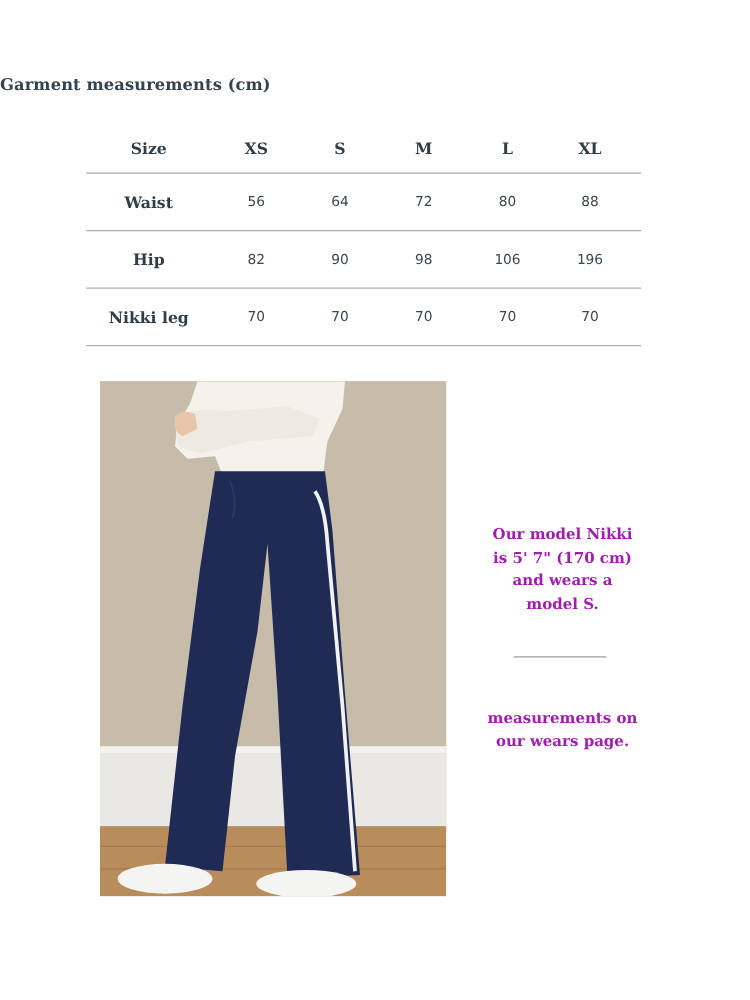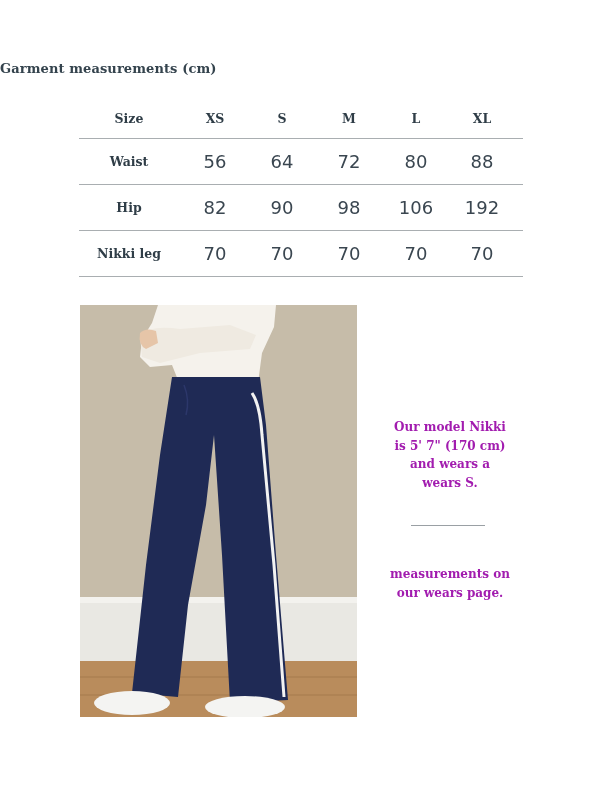--- a/index.html
+++ b/index.html
@@ -4,30 +4,30 @@
 <style>
   html, body { margin:0; padding:0; }
   body {
     width:600px; height:800px; background:#ffffff; position:relative; overflow:hidden;
     font-family: "DejaVu Serif", "Liberation Serif", serif; color:#2f3d47;
   }
   .title {
     position:absolute; left:0; width:600px; top:61px; text-align:left;
     font-size:13px; font-weight:bold; color:#34434d; letter-spacing:0.1px;
   }
-  .table { position:absolute; left:79px; top:100px; width:444px;text-align:right; }
+  .table { position:absolute; left:69px; top:100px; width:444px;text-align:right; }
   .row { position:relative; height:45px; border-bottom:1px solid #a9aeb1; }
   .row.header { height:38px; }
   .cell {
     position:absolute; transform:translateX(-50%); white-space:nowrap;
     font-size:12.5px; top:50%; margin-top:-8px; line-height:16px;
   }
   .row.header .cell { font-weight:bold; color:#2f3d47; }
   .row .cell.label { font-weight:bold; color:#2f3d47; }
-  .row .cell.val { font-family:"DejaVu Sans", "Liberation Sans", sans-serif; color:#3a4650; font-size:18px; }
+  .row .cell.val { font-family:"DejaVu Sans", "Liberation Sans", sans-serif; color:#3a4650; font-size:11px; }
 
   .photo {
     position:absolute; left:80px; top:305px; width:277px; height:412px; overflow:hidden;
     background:#c6bca9;
   }
   .side {
     position:absolute; left:372px; width:156px; text-align:center;
     font-size:12px; line-height:18.5px; color:#a21caf; font-weight:bold;
   }
   .side.model { top:418px; }
@@ -55,21 +55,21 @@
     <span class="cell val" style="left:270px">72</span>
     <span class="cell val" style="left:337px">80</span>
     <span class="cell val" style="left:403px">88</span>
   </div>
   <div class="row">
     <span class="cell label" style="left:50px">Hip</span>
     <span class="cell val" style="left:136px">82</span>
     <span class="cell val" style="left:203px">90</span>
     <span class="cell val" style="left:270px">98</span>
     <span class="cell val" style="left:337px">106</span>
-    <span class="cell val" style="left:403px">192</span>
+    <span class="cell val" style="left:403px">196</span>
   </div>
   <div class="row">
     <span class="cell label" style="left:50px">Nikki leg</span>
     <span class="cell val" style="left:136px">70</span>
     <span class="cell val" style="left:203px">70</span>
     <span class="cell val" style="left:270px">70</span>
     <span class="cell val" style="left:337px">70</span>
     <span class="cell val" style="left:403px">70</span>
   </div>
 </div>
@@ -96,21 +96,21 @@
 
     <ellipse cx="52" cy="398" rx="38" ry="12" fill="#f4f4f2"></ellipse>
     <ellipse cx="165" cy="402" rx="40" ry="11" fill="#f4f4f2"></ellipse>
   </svg>
 </div>
 
 <div class="side model">
   <div>Our model Nikki</div>
   <div>is 5' 7" (170 cm)</div>
   <div>and wears a</div>
-  <div>wears S.</div>
+  <div>model S.</div>
 </div>
 
 <div class="divider"></div>
 
 <div class="side find">
   <div>measurements on</div>
   <div>our wears page.</div>
 </div>
 
 </body></html>

